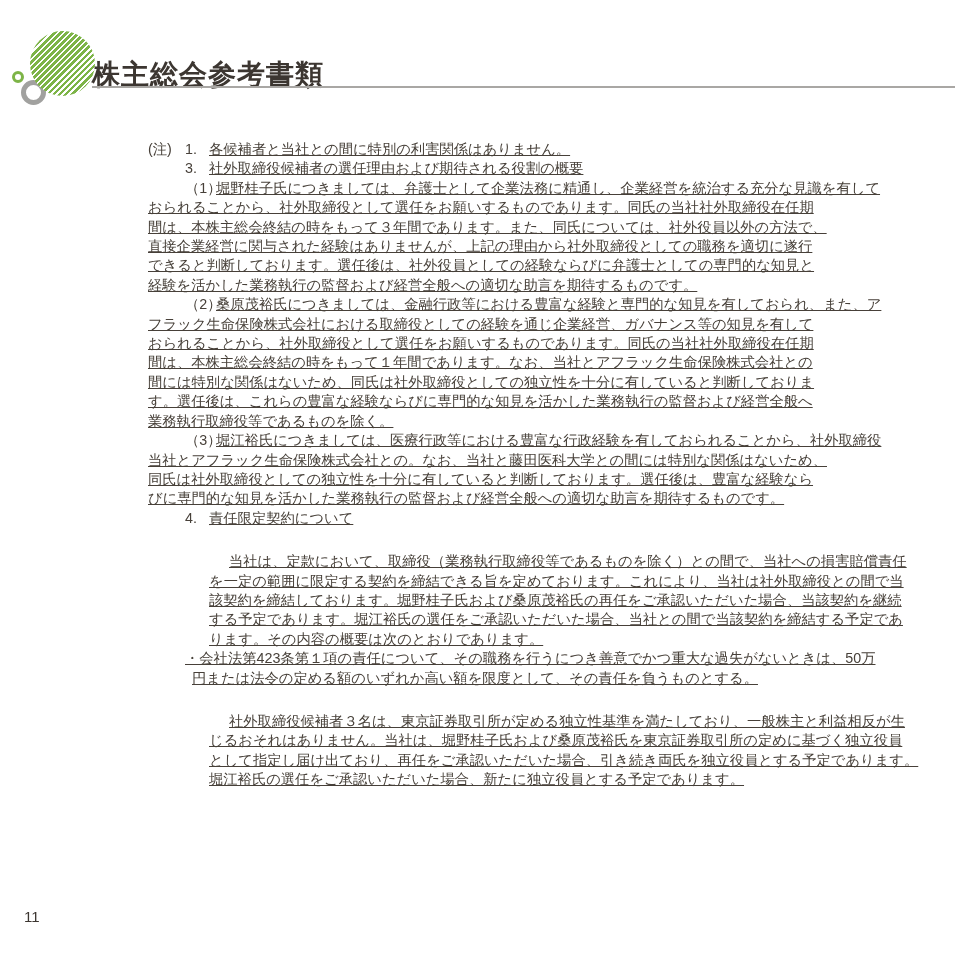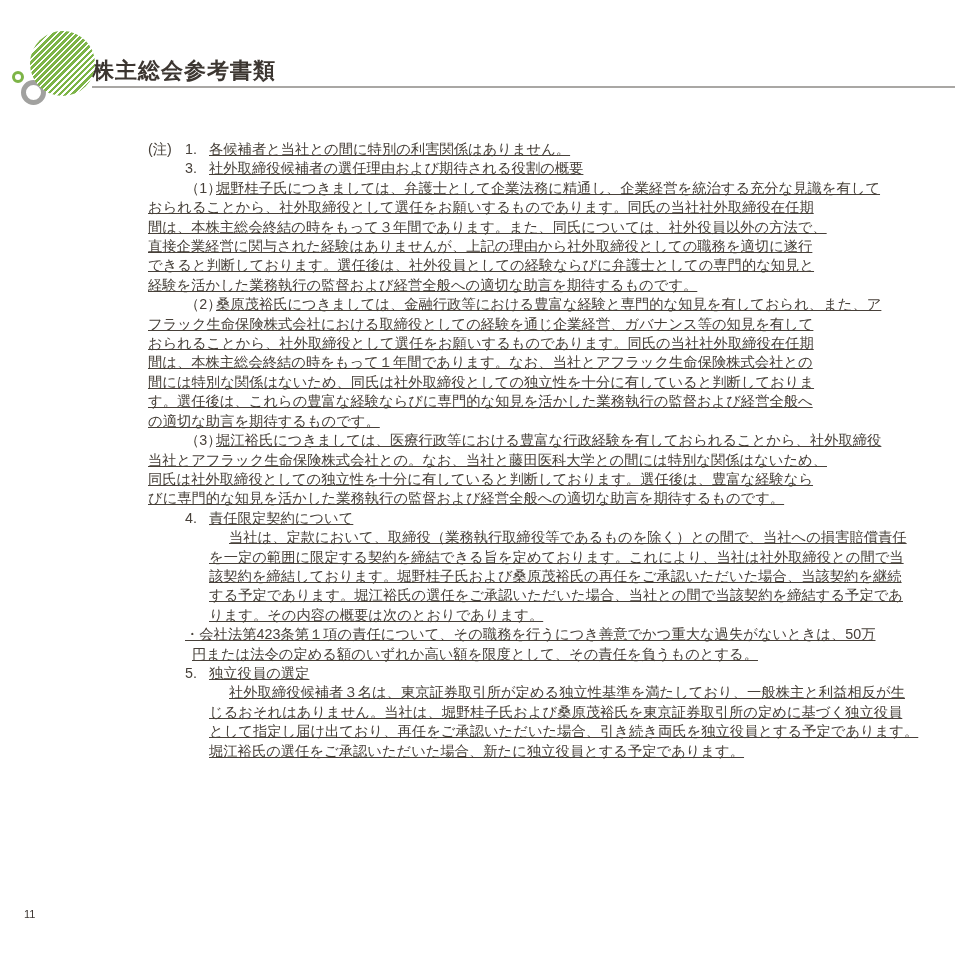--- a/index.html
+++ b/index.html
@@ -21,43 +21,43 @@
     border:3px solid #7db447; z-index:1;
   }
   .logo-ring-gray {
     position:absolute; left:21px; top:80px; width:25px; height:25px; border-radius:50%;
     border:5.5px solid #a1a19f; z-index:1;
   }
 
   
   .title {
     position:absolute; left:92px; top:56px;
-    font-size:22px; font-weight:700; color:#3c3631; letter-spacing:1px;
+    font-size:28px; font-weight:700; color:#3c3631; letter-spacing:1px;
     white-space:nowrap;
   }
   .rule { position:absolute; left:92px; top:86px; width:863px; height:2px; background:#a9a7a4; }
 
   
   .content {
     position:absolute; left:148px; top:140px; width:805px;
     color:#474039; font-size:14.3px; line-height:19.4px;
   }
   .note-label { position:absolute; left:0; top:0; }
   .line { position:relative; white-space:nowrap;text-decoration:underline; }
   .line .num    { display:inline-block; width:24px; }
   .line .marker { display:inline-block; width:31px; }
   .item         { margin-left:37px; }
   .sub          { margin-left:37px; }
   .sub-cont     { }
-  .para-first   { margin-left:81px; }
+  .para-first   { margin-left:81px;margin-top:24px; }
   .para-cont    { margin-left:61px; }
   .bullet-first { margin-left:37px; }
   .bullet-cont  { margin-left:44px; }
 
-  .pagenum { position:absolute; left:24px; top:908px; font-size:11px; color:#3c3631;text-align:center; }
+  .pagenum { position:absolute; left:24px; top:908px; font-size:15px; color:#3c3631;text-align:center; }
 </style>
 </head>
 <body>
 
 <div class="page">
 
   <div>
     <span class="logo-ring-small"></span>
     <span class="logo-ring-gray"></span>
     <span class="logo-striped-circle"></span>
@@ -76,34 +76,33 @@
         <div class="line sub-cont"><span class="txt">間は、本株主総会終結の時をもって３年間であります。また、同氏については、社外役員以外の方法で、</span></div>
         <div class="line sub-cont"><span class="txt">直接企業経営に関与された経験はありませんが、上記の理由から社外取締役としての職務を適切に遂行</span></div>
         <div class="line sub-cont"><span class="txt">できると判断しております。選任後は、社外役員としての経験ならびに弁護士としての専門的な知見と</span></div>
         <div class="line sub-cont"><span class="txt">経験を活かした業務執行の監督および経営全般への適切な助言を期待するものです。</span></div>
         <div class="line sub"><span class="marker">（2）</span><span class="txt">桑原茂裕氏につきましては、金融行政等における豊富な経験と専門的な知見を有しておられ、また、ア</span></div>
         <div class="line sub-cont"><span class="txt">フラック生命保険株式会社における取締役としての経験を通じ企業経営、ガバナンス等の知見を有して</span></div>
         <div class="line sub-cont"><span class="txt">おられることから、社外取締役として選任をお願いするものであります。同氏の当社社外取締役在任期</span></div>
         <div class="line sub-cont"><span class="txt">間は、本株主総会終結の時をもって１年間であります。なお、当社とアフラック生命保険株式会社との</span></div>
         <div class="line sub-cont"><span class="txt">間には特別な関係はないため、同氏は社外取締役としての独立性を十分に有していると判断しておりま</span></div>
         <div class="line sub-cont"><span class="txt">す。選任後は、これらの豊富な経験ならびに専門的な知見を活かした業務執行の監督および経営全般へ</span></div>
-        <div class="line sub-cont"><span class="txt">の適切な助言を期待するものです。</span></div>
+        <div class="line sub-cont"><span class="txt">業務執行取締役等であるものを除く。</span></div>
         <div class="line sub"><span class="marker">（3）</span><span class="txt">堀江裕氏につきましては、医療行政等における豊富な行政経験を有しておられることから、社外取締役</span></div>
         <div class="line sub-cont"><span class="txt">当社とアフラック生命保険株式会社との。なお、当社と藤田医科大学との間には特別な関係はないため、</span></div>
         <div class="line sub-cont"><span class="txt">同氏は社外取締役としての独立性を十分に有していると判断しております。選任後は、豊富な経験なら</span></div>
         <div class="line sub-cont"><span class="txt">びに専門的な知見を活かした業務執行の監督および経営全般への適切な助言を期待するものです。</span></div>
         <div class="line item"><span class="num">4.</span><span class="txt">責任限定契約について</span></div>
         <div class="line para-first"><span class="txt">当社は、定款において、取締役（業務執行取締役等であるものを除く）との間で、当社への損害賠償責任</span></div>
         <div class="line para-cont"><span class="txt">を一定の範囲に限定する契約を締結できる旨を定めております。これにより、当社は社外取締役との間で当</span></div>
         <div class="line para-cont"><span class="txt">該契約を締結しております。堀野桂子氏および桑原茂裕氏の再任をご承認いただいた場合、当該契約を継続</span></div>
         <div class="line para-cont"><span class="txt">する予定であります。堀江裕氏の選任をご承認いただいた場合、当社との間で当該契約を締結する予定であ</span></div>
         <div class="line para-cont"><span class="txt">ります。その内容の概要は次のとおりであります。</span></div>
         <div class="line bullet-first"><span class="txt">・会社法第423条第１項の責任について、その職務を行うにつき善意でかつ重大な過失がないときは、50万</span></div>
         <div class="line bullet-cont"><span class="txt">円または法令の定める額のいずれか高い額を限度として、その責任を負うものとする。</span></div>
-        <div class="line item"><span class="num">5.</span><span class="txt">独立役員の選定</span></div>
         <div class="line para-first"><span class="txt">社外取締役候補者３名は、東京証券取引所が定める独立性基準を満たしており、一般株主と利益相反が生</span></div>
         <div class="line para-cont"><span class="txt">じるおそれはありません。当社は、堀野桂子氏および桑原茂裕氏を東京証券取引所の定めに基づく独立役員</span></div>
         <div class="line para-cont"><span class="txt">として指定し届け出ており、再任をご承認いただいた場合、引き続き両氏を独立役員とする予定であります。</span></div>
         <div class="line para-cont"><span class="txt">堀江裕氏の選任をご承認いただいた場合、新たに独立役員とする予定であります。</span></div>
       </div>
   </div>
 
   <div class="pagenum">11</div>
 </div>
 

